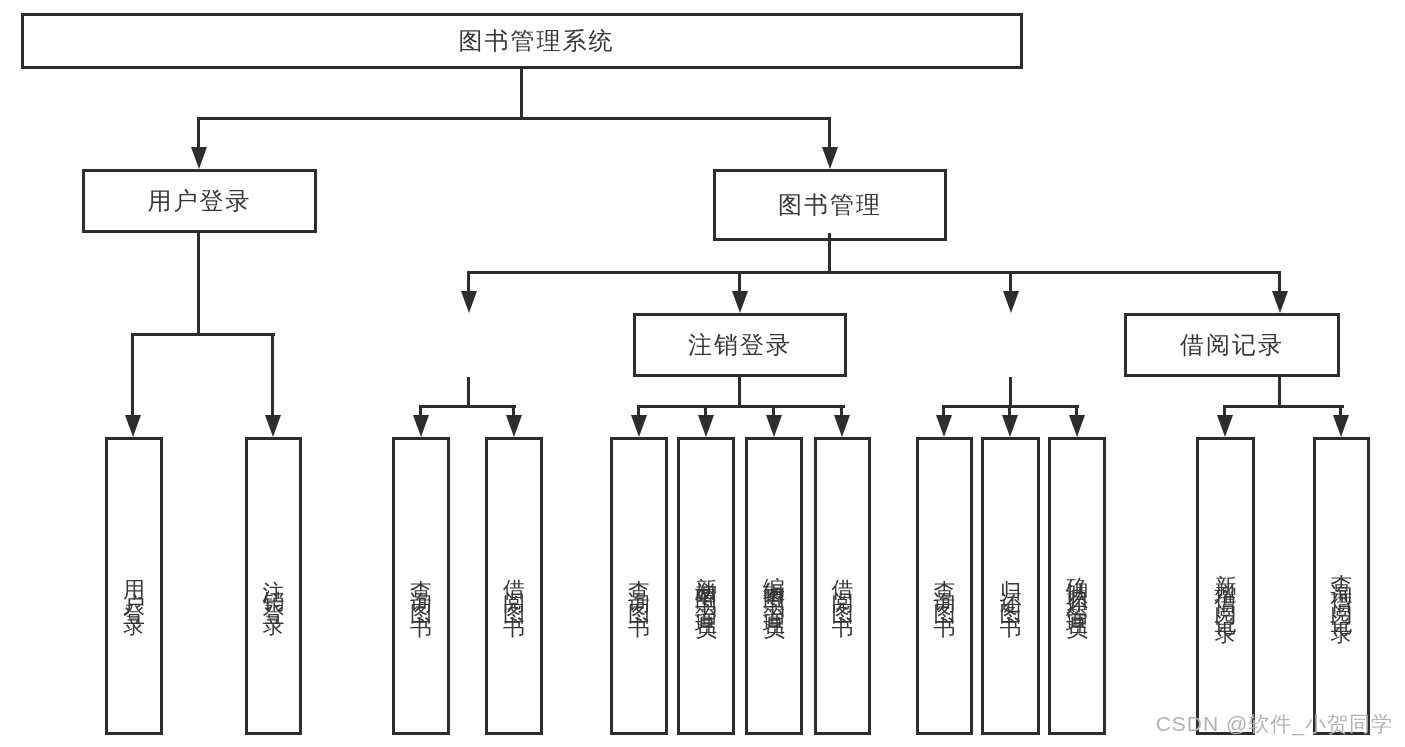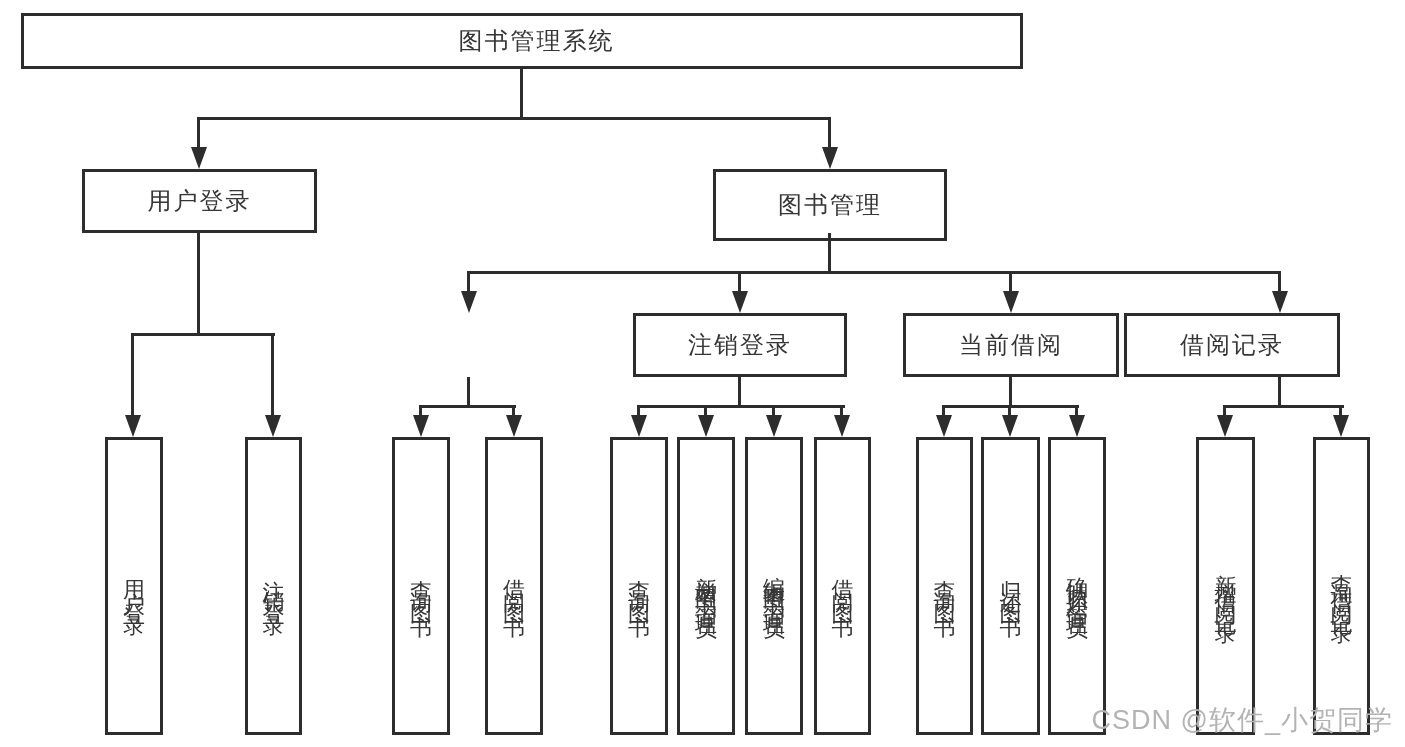--- a/index.html
+++ b/index.html
@@ -56,21 +56,21 @@
     width: 0;
     height: 0;
     border-left: 8px solid transparent;
     border-right: 8px solid transparent;
     border-top: 22px solid #2d2d2d;
   }
   .watermark {
     position: absolute;
     right: 12px;
     bottom: 9px;
-    font-size: 27px;
+    font-size: 21px;
     color: #b3b3b3;
     letter-spacing: 1px;
     white-space: nowrap;
     z-index: 5;
   }
 </style>
 </head>
 <body>
 
 <div id="canvas">
@@ -107,23 +107,20 @@
   <div class="vl" style="left:1009px; top:271px; height:24px;"></div>
   <div class="vl" style="left:1278px; top:271px; height:24px;"></div>
   <div class="arrow" style="left:461px; top:291px;"></div>
   <div class="arrow" style="left:732px; top:291px;"></div>
   <div class="arrow" style="left:1003px; top:291px;"></div>
   <div class="arrow" style="left:1272px; top:291px;"></div>
 
   <div class="box" style="left:633px; top:313px; width:214px; height:64px;">
     <span class="h-label">注销登录</span>
   </div>
-  <div class="box" style="left:903px; top:313px; width:216px; height:64px;">
-    <span class="h-label">当前借阅</span>
-  </div>
   <div class="box" style="left:1124px; top:313px; width:216px; height:64px;">
     <span class="h-label">借阅记录</span>
   </div>
 
   <div class="vl" style="left:467px; top:377px; height:31px;"></div>
   <div class="hl" style="left:419px; top:405px; width:97px;"></div>
   <div class="vl" style="left:419px; top:405px; height:14px;"></div>
   <div class="vl" style="left:512px; top:405px; height:14px;"></div>
   <div class="arrow" style="left:413px; top:415px;"></div>
   <div class="arrow" style="left:506px; top:415px;"></div>

